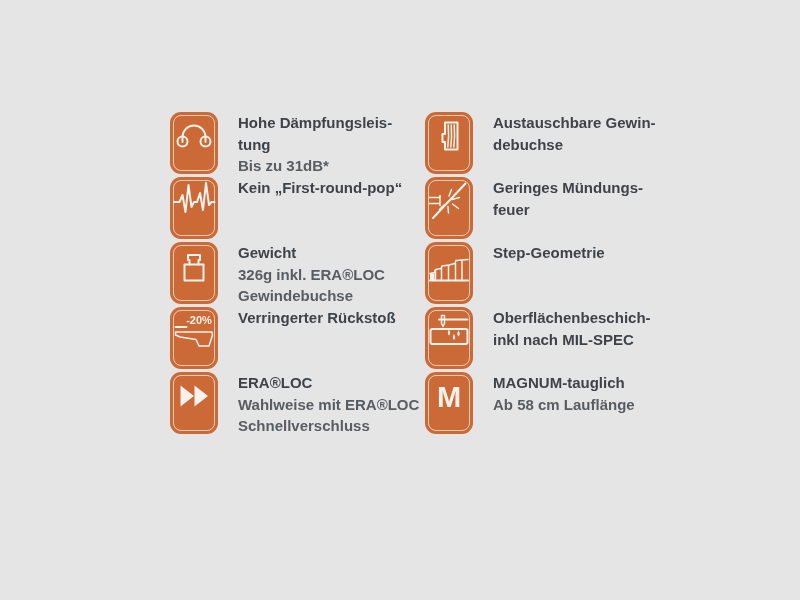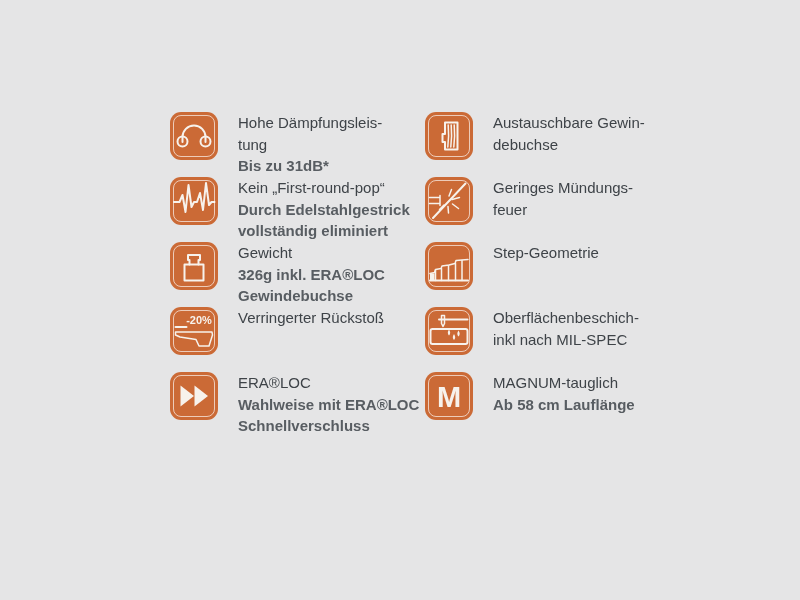--- a/index.html
+++ b/index.html
@@ -15,35 +15,35 @@
   .screen{
     position:relative;width:800px;height:600px;overflow:hidden;
     background:var(--page-bg);
     font-family:"Liberation Sans",sans-serif;
   }
   .col{position:absolute;top:112px;}
   .col-left{left:170px;}
   .col-right{left:425px;}
   .row{display:flex;gap:20px;height:65px;align-items:flex-start;}
   .icon{
-    position:relative;flex:0 0 48px;width:48px;height:48px;
+    position:relative;flex:0 0 48px;width:48px;height:62px;
     background:var(--accent-orange);border-radius:11px;
   }
   .icon::after{
     content:"";position:absolute;inset:3px;
     border:1.5px solid var(--icon-inner-outline);
     border-radius:8px;pointer-events:none;
   }
   .icon svg{position:absolute;inset:0;width:48px;height:48px;}
   .st{fill:none;stroke:var(--glyph-color);stroke-width:2;stroke-linecap:round;stroke-linejoin:round;}
   .st15{fill:none;stroke:var(--glyph-color);stroke-width:1.5;stroke-linecap:round;stroke-linejoin:round;}
   .fl{fill:var(--glyph-color);stroke:none;}
   .txt{width:200px;padding-top:0;}
   .title{
-    font-size:15px;line-height:21.5px;font-weight:400;
+    font-size:15px;line-height:21.5px;font-weight:700;
     color:var(--title-color);white-space:pre-line;
   }
   .body{
     font-size:15px;line-height:21.5px;font-weight:700;
     color:var(--body-color);white-space:pre-line;
   }
 </style>
 </head>
 <body>
 
@@ -67,22 +67,20 @@
     </div>
 
     <div class="row">
       <div class="icon">
         <svg viewBox="0 0 48 48">
           <polyline class="st" points="4,25 9.5,25 12.5,18 15.5,35 18.5,8 21.5,30 24,25 27,25 30,16 33,33 36,6 39,28 41.5,25 44.5,25"></polyline>
         </svg>
       </div>
       <div class="txt">
         <div class="title">Kein „First-round-pop“</div>
-        <div class="body">Durch Edelstahlgestrick
-vollständig eliminiert</div>
       </div>
     </div>
 
 
     <div class="row">
       <div class="icon">
         <svg viewBox="0 0 48 48">
           <path class="st" d="M14.5 22.5 h19 v16 h-19 z"></path>
           <path class="st" d="M19.5 22.5 v-4.5 h-1.5 v-5 h12 v5 h-1.5 v4.5"></path>
         </svg>

